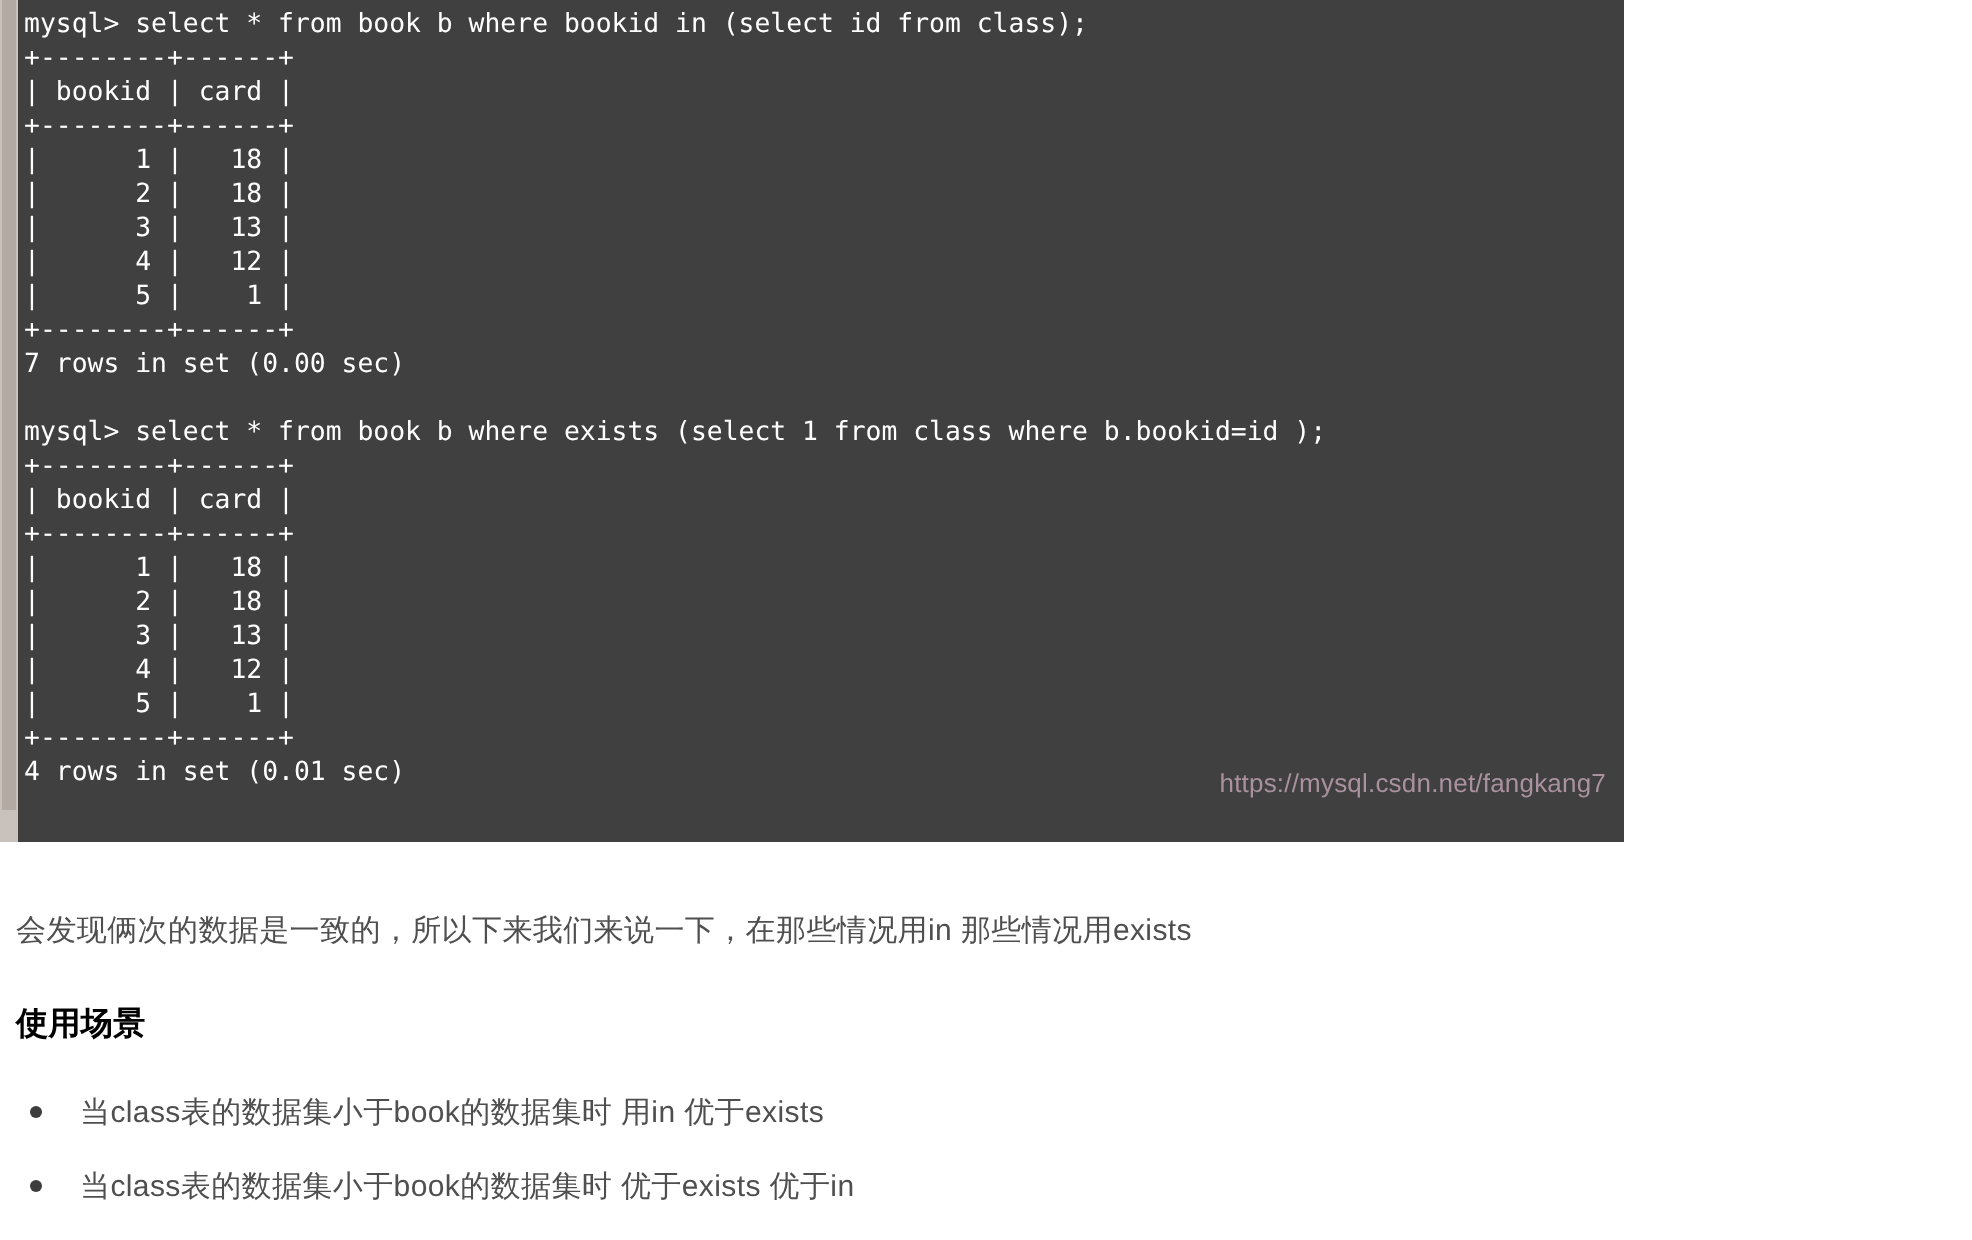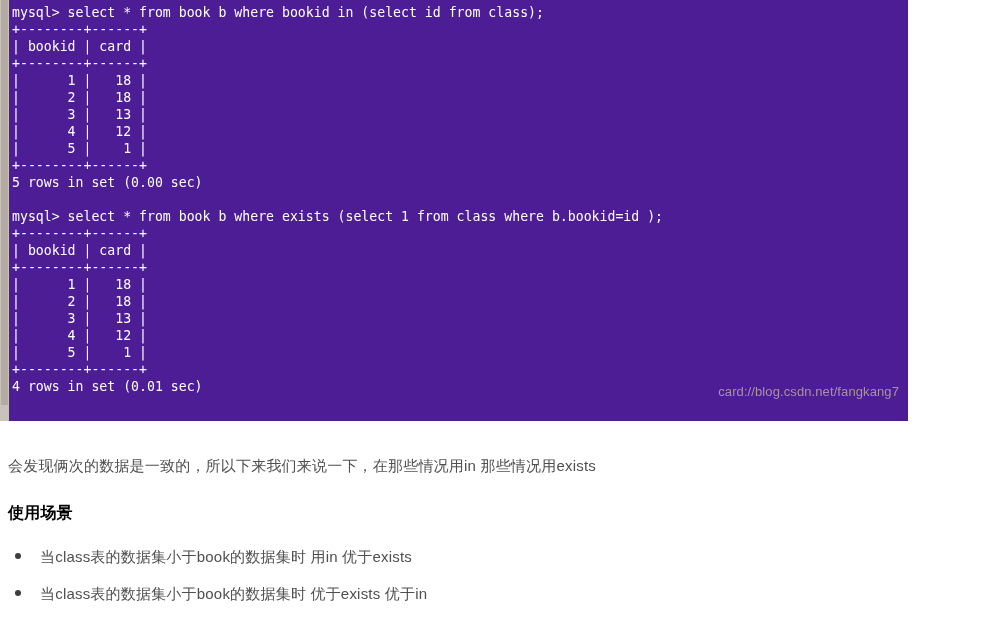--- a/index.html
+++ b/index.html
@@ -12,23 +12,23 @@
     background: #ffffff;
     font-family: "Liberation Sans", "DejaVu Sans", sans-serif;
     overflow: hidden;
   }
 
   
   #terminal-window {
     position: absolute;
     left: 0;
     top: 0;
-    width: 908px;
+    width: 812px;
     height: 421px;
-    background: #4c1d95;
+    background: #404040;
     overflow: hidden;
   }
   #terminal-scrollbar-track {
     position: absolute;
     left: 0;
     top: 0;
     width: 9px;
     height: 421px;
     background: #c9c2bc;
   }
@@ -132,36 +132,36 @@
     <div class="term-line">mysql&gt; select * from book b where bookid in (select id from class);</div>
     <div class="term-line">+--------+------+</div>
     <div class="term-line">| bookid | card |</div>
     <div class="term-line">+--------+------+</div>
     <div class="term-line">|      1 |   18 |</div>
     <div class="term-line">|      2 |   18 |</div>
     <div class="term-line">|      3 |   13 |</div>
     <div class="term-line">|      4 |   12 |</div>
     <div class="term-line">|      5 |    1 |</div>
     <div class="term-line">+--------+------+</div>
-    <div class="term-line">5 rows in set (0.00 sec)</div>
+    <div class="term-line">7 rows in set (0.00 sec)</div>
     <div class="term-line blank"></div>
     <div class="term-line">mysql&gt; select * from book b where exists (select 1 from class where b.bookid=id );</div>
     <div class="term-line">+--------+------+</div>
     <div class="term-line">| bookid | card |</div>
     <div class="term-line">+--------+------+</div>
     <div class="term-line">|      1 |   18 |</div>
     <div class="term-line">|      2 |   18 |</div>
     <div class="term-line">|      3 |   13 |</div>
     <div class="term-line">|      4 |   12 |</div>
     <div class="term-line">|      5 |    1 |</div>
     <div class="term-line">+--------+------+</div>
     <div class="term-line">4 rows in set (0.01 sec)</div>
   </div>
 
-  <div id="terminal-watermark">card://blog.csdn.net/fangkang7</div>
+  <div id="terminal-watermark">https://mysql.csdn.net/fangkang7</div>
 </div>
 
 <div id="article">
   <p id="article-paragraph">会发现俩次的数据是一致的，所以下来我们来说一下，在那些情况用in 那些情况用exists</p>
 
   <h3 id="article-heading">使用场景</h3>
 
   <ul id="article-bullet-list">
     <li class="bullet-item">
       <span class="bullet-marker"></span>

